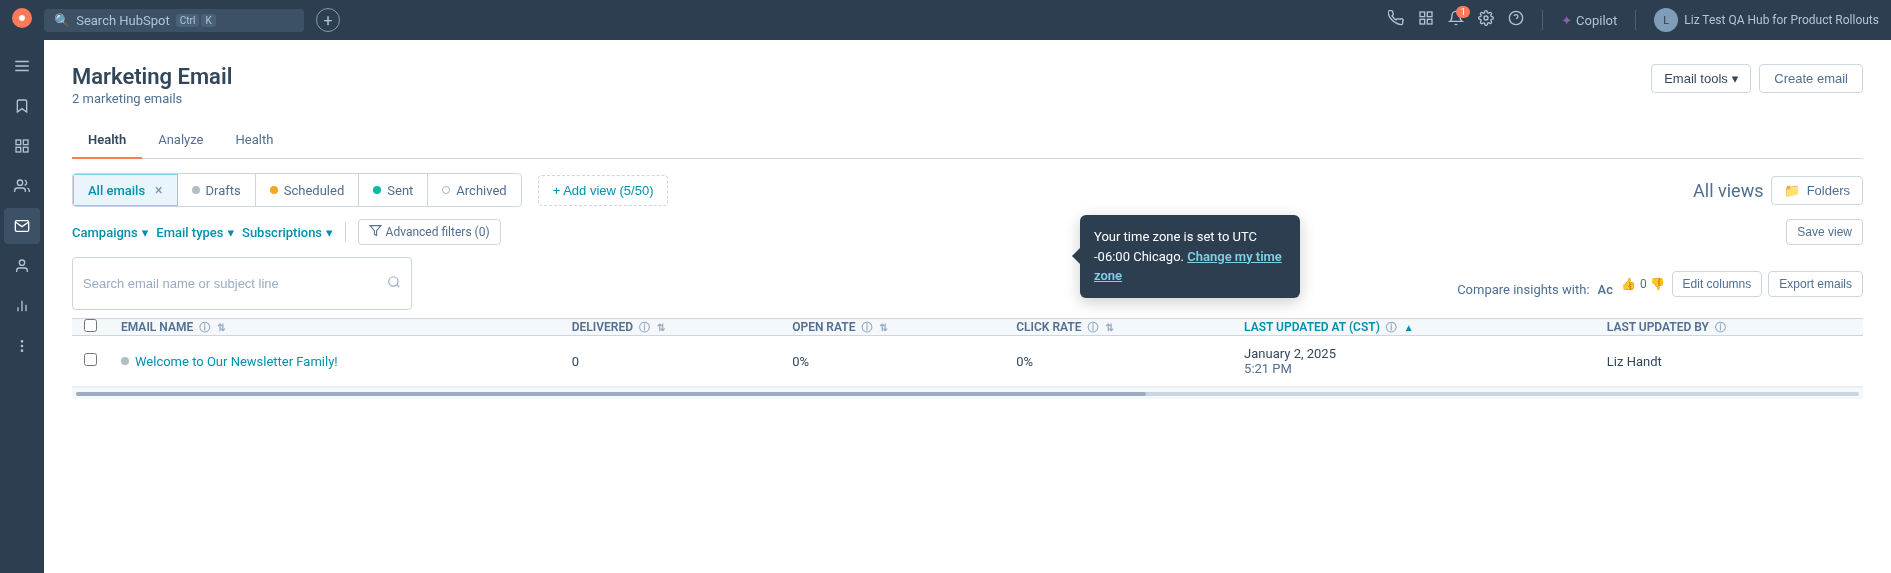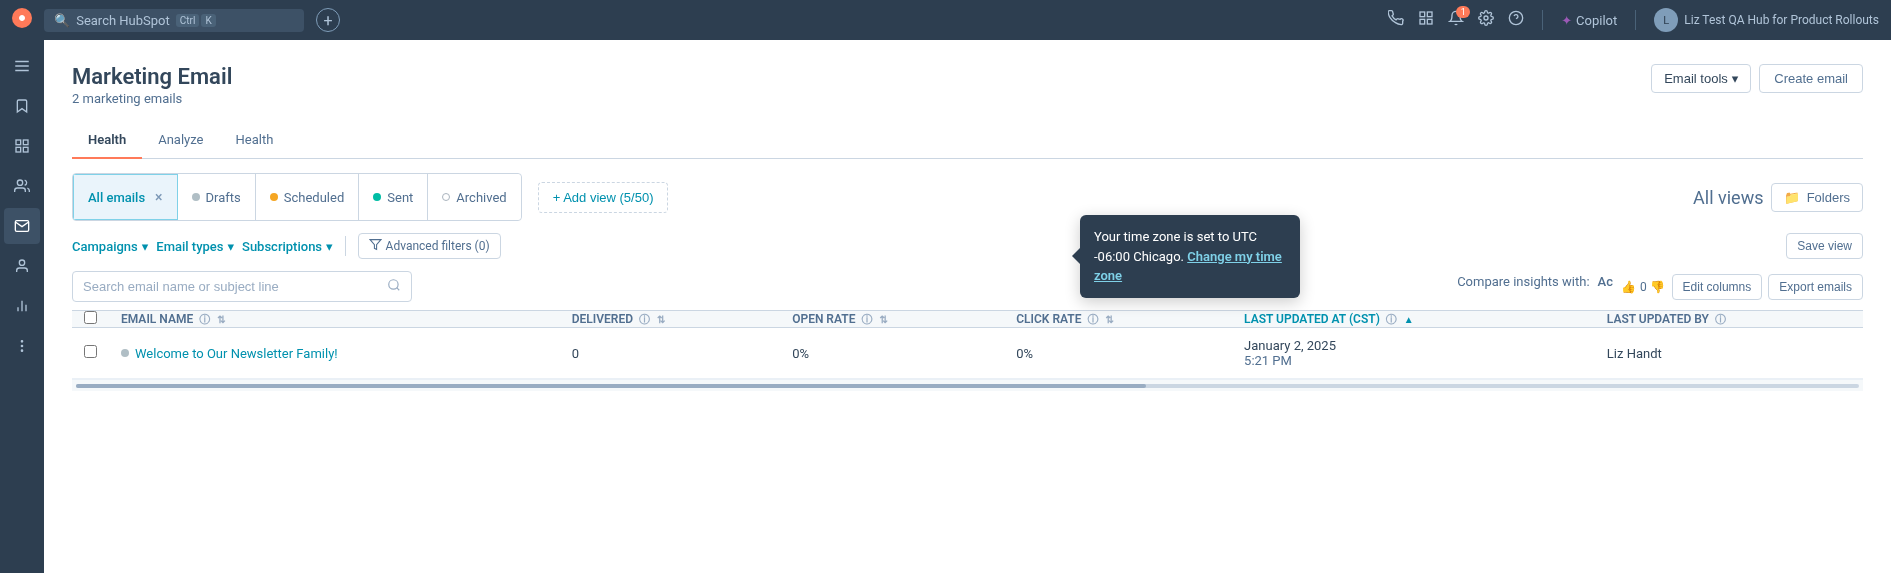--- a/index.html
+++ b/index.html
@@ -80,21 +80,21 @@
 
     
     .tabs { display: flex; border-bottom: 1px solid #cbd6e2; margin-bottom: 0; }
     .tab {
       padding: 10px 16px; font-size: 13px; color: #516f90; cursor: pointer;
       border-bottom: 2px solid transparent; margin-bottom: -1px;
     }
     .tab.active { color: #33475b; border-bottom-color: #ff7a59; font-weight: 600; }
     .filter-tab {
       display: flex; align-items: center; gap: 6px;
-      padding: 14px 14px; font-size: 13px; color: #516f90;
+      padding: 7px 14px; font-size: 13px; color: #516f90;
       border: 1px solid #cbd6e2; background: #fff; cursor: pointer;
       border-right: none;
     }
     .filter-tab:first-child { border-radius: 4px 0 0 4px; }
     .filter-tab:last-child { border-right: 1px solid #cbd6e2; border-radius: 0 4px 4px 0; }
     .filter-tab.active { background: #eaf4fb; color: #0091ae; font-weight: 500; border-color: #7fd1e8; }
     .filter-tab .dot { width: 8px; height: 8px; border-radius: 50%; }
     .dot-gray { background: #b0bec5; }
     .dot-yellow { background: #f5a623; }
     .dot-green { background: #00bda5; }
@@ -123,30 +123,30 @@
     .adv-filter-btn {
       display: flex; align-items: center; gap: 4px;
       color: #516f90; font-size: 12px; cursor: pointer; border: 1px solid #cbd6e2;
       padding: 4px 10px; border-radius: 4px; background: #fff;
     }
 
     
     .search-row { display: flex; align-items: center; justify-content: space-between; margin-bottom: 8px; }
     .search-box {
       display: flex; align-items: center;
-      border: 1px solid #cbd6e2; border-radius: 4px; padding: 6px 10px;
+      border: 1px solid #cbd6e2; border-radius: 4px; padding: 17px 10px;
       gap: 8px; width: 340px; background: #fff;
     }
     .search-box input {
       border: none; outline: none; font-size: 13px; color: #33475b; flex: 1;
       background: transparent;
     }
     .search-box input::placeholder { color: #99acc2; }
     .search-icon-btn { color: #99acc2; font-size: 14px; cursor: pointer; }
-    .insights-row { display: flex; align-items: flex-start; gap: 8px; font-size: 13px; color: #516f90; }
+    .insights-row { display: flex; align-items: flex-end; gap: 8px; font-size: 13px; color: #516f90; }
     .insights-actions { display: flex; align-items: center; gap: 6px; }
     .icon-btn {
       display: flex; align-items: center; gap: 4px;
       border: 1px solid #cbd6e2; padding: 5px 10px; border-radius: 4px;
       font-size: 12px; color: #516f90; cursor: pointer; background: #fff;
     }
     .thumbs-row { display: flex; align-items: center; gap: 4px; font-size: 12px; color: #516f90; }
 
     
     .email-table { width: 100%; border-collapse: collapse; }

